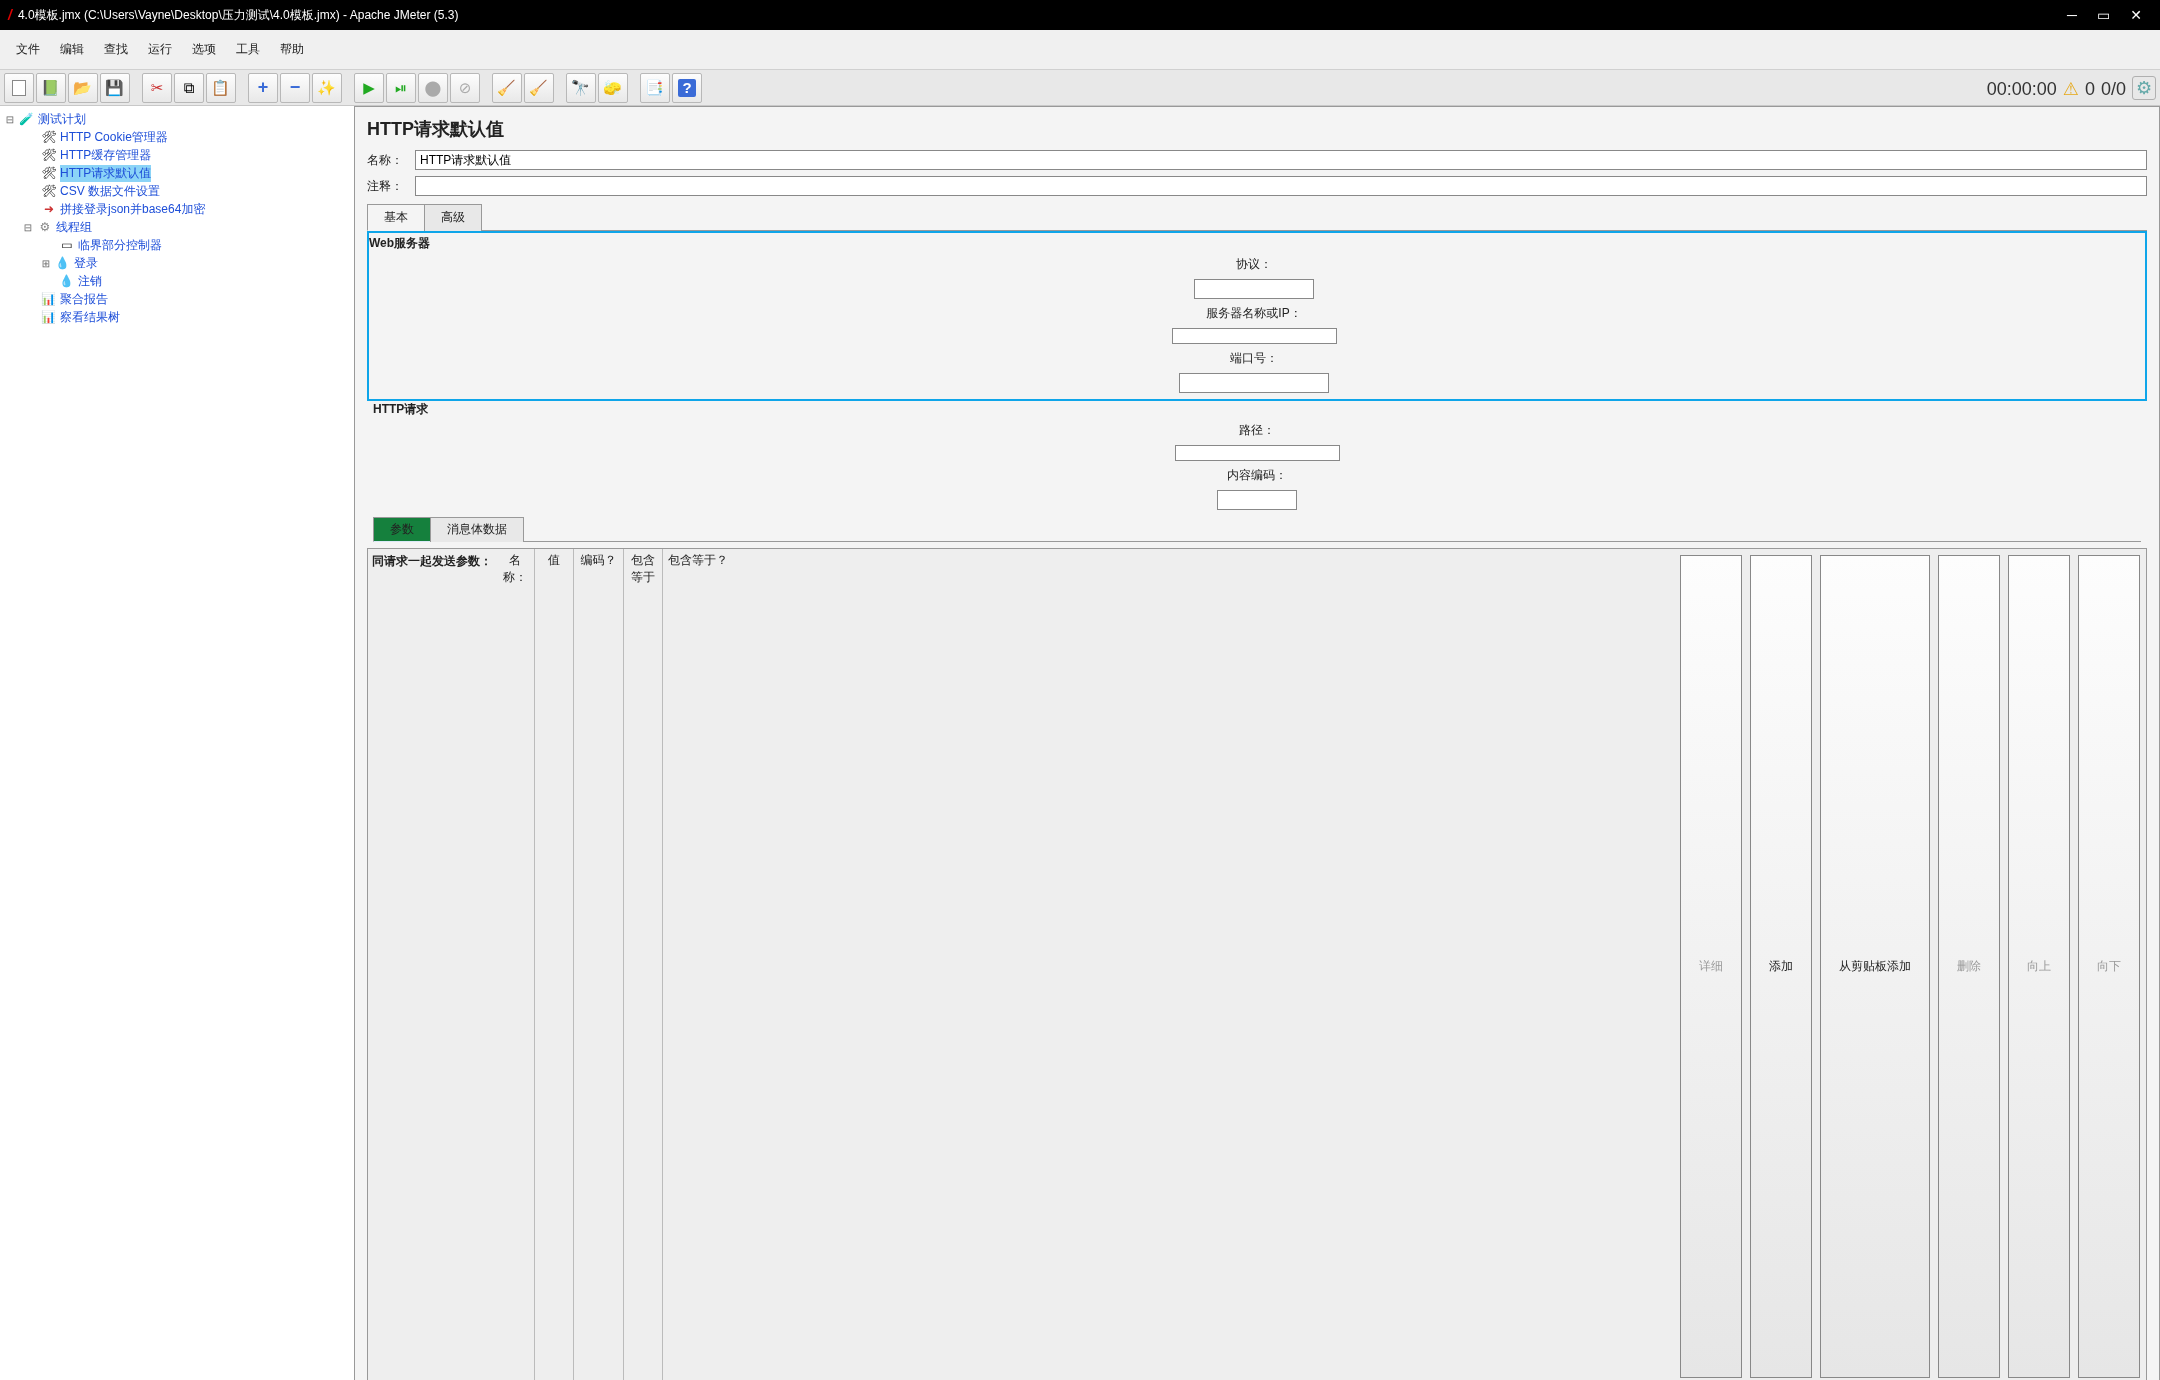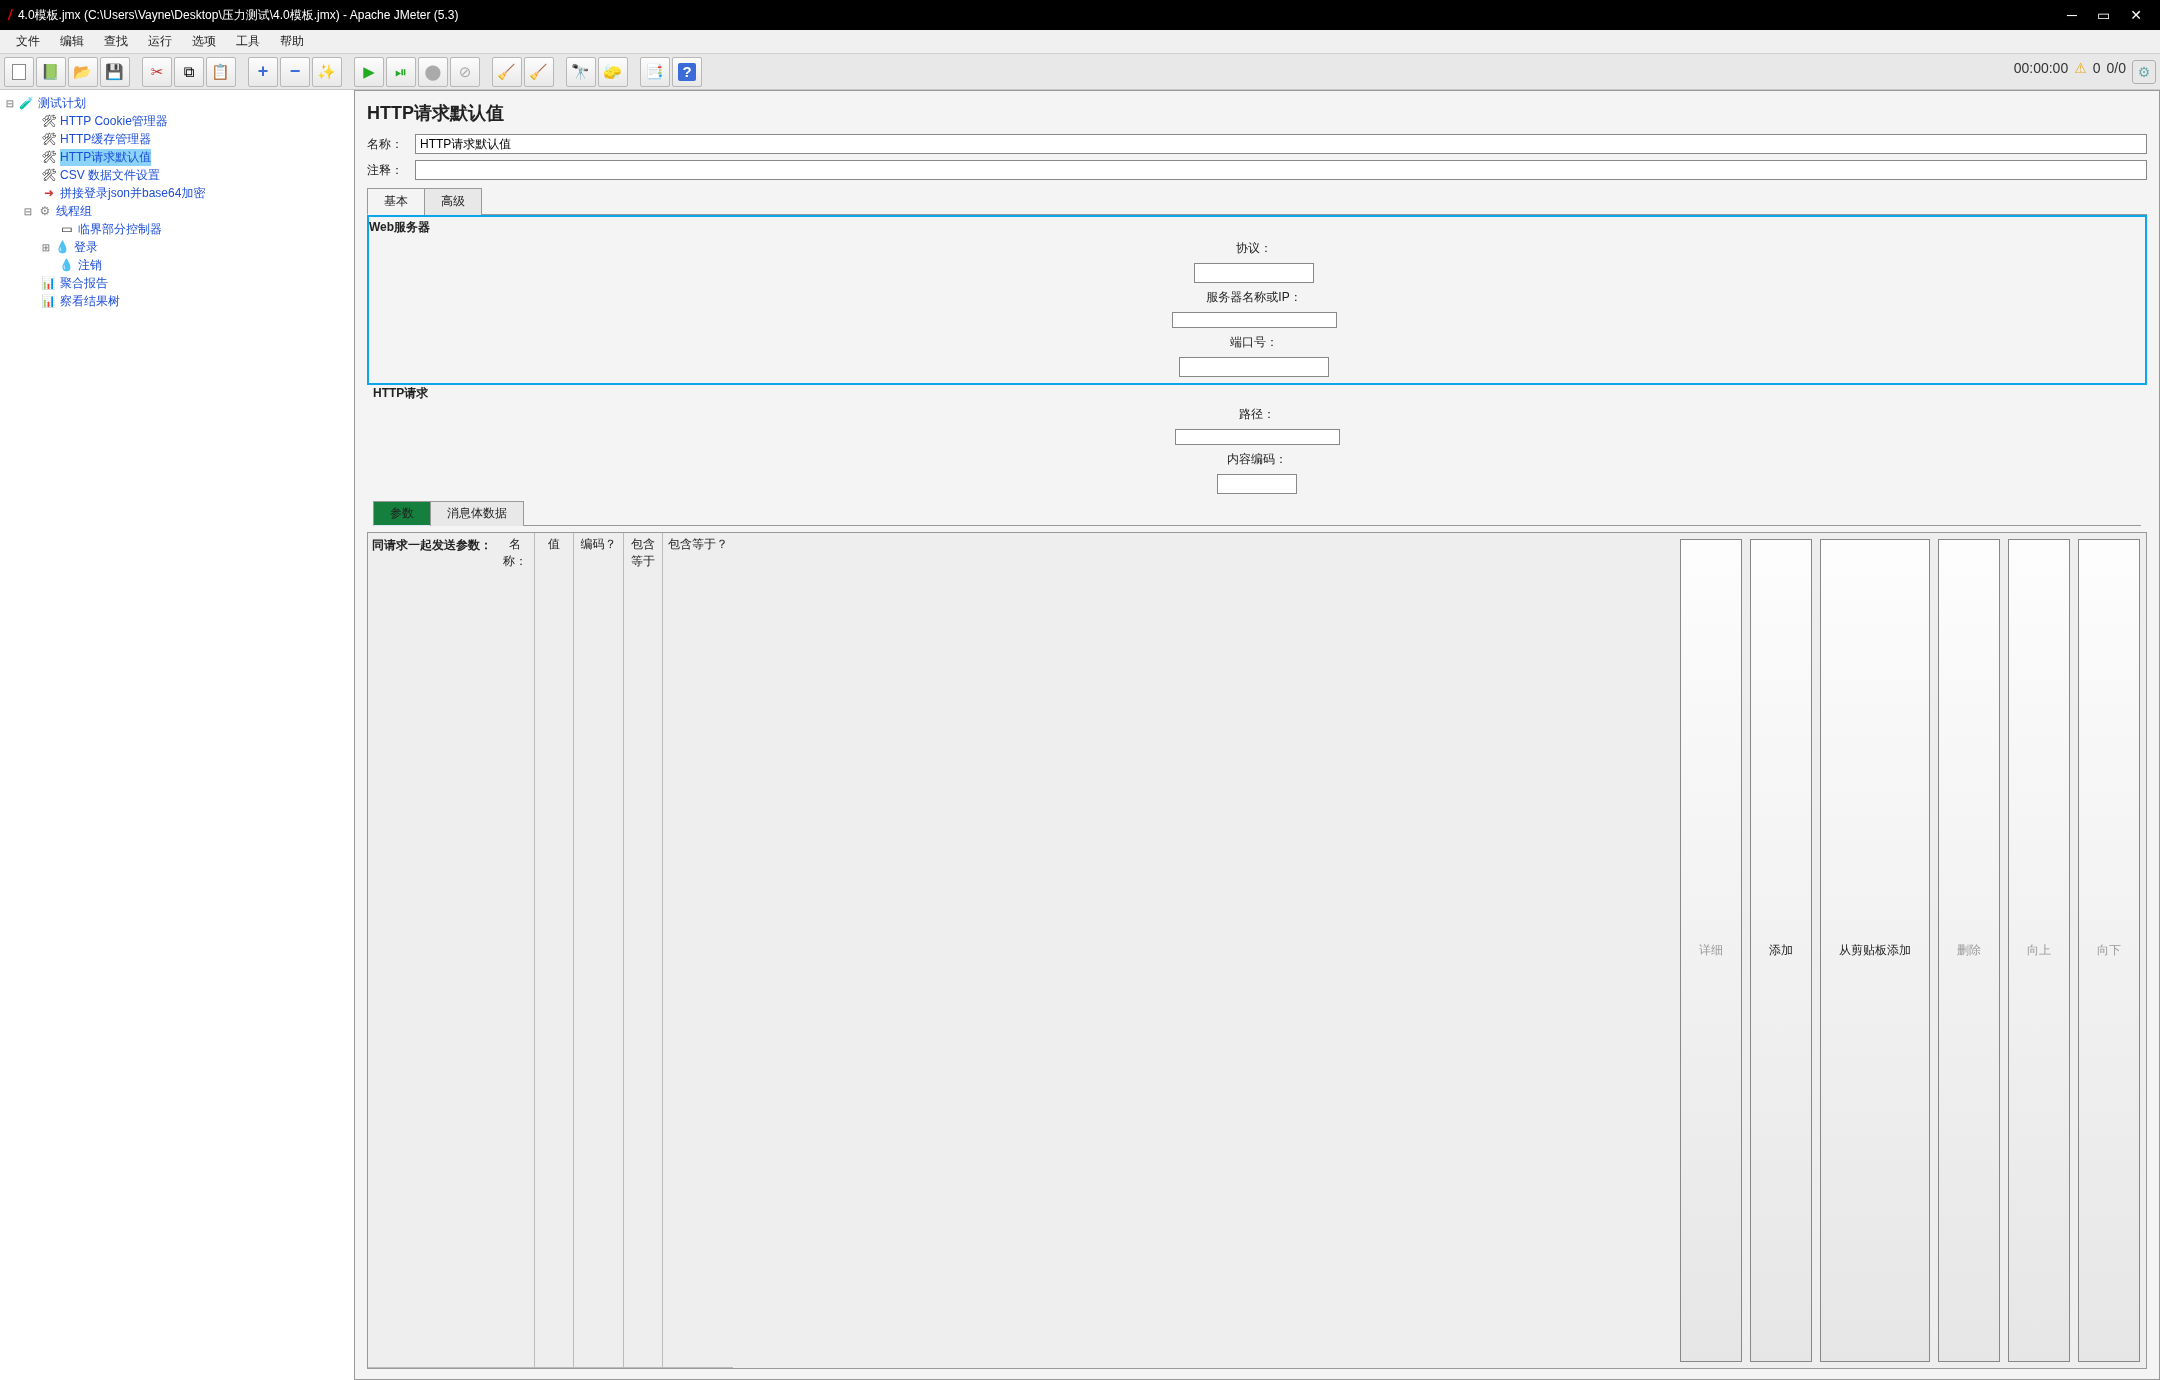--- a/index.html
+++ b/index.html
@@ -2,26 +2,26 @@
 <html><head>
 <meta charset="utf-8">
 <style>
 * { box-sizing: border-box; margin: 0; padding: 0; }
 body { font-family: "Microsoft YaHei", Arial, sans-serif; font-size: 12px; background: #fff; overflow: hidden; }
 .titlebar { background: #000; color: #fff; height: 30px; display: flex; align-items: center; padding: 0 8px; }
 .titlebar .icon { color: #d00; font-style: italic; font-weight: bold; margin-right: 6px; font-size: 14px; }
 .titlebar .title { flex: 1; font-size: 12px; }
 .titlebar .winbtns { display: flex; gap: 20px; padding-right: 10px; }
 .titlebar .winbtns span { color: #fff; cursor: pointer; font-size: 14px; }
-.menubar { background: #f0f0f0; border-bottom: 1px solid #d0d0d0; height: 24px; display: flex; align-items: center; padding: 0 6px; }
+.menubar { background: #f0f0f0; border-bottom: 1px solid #d0d0d0; height: 40px; display: flex; align-items: center; padding: 0 6px; }
 .menubar .menu-item { padding: 3px 10px; cursor: pointer; color: #222; }
 .toolbar { background: #e8e8e8; border-bottom: 1px solid #c8c8c8; height: 36px; display: flex; align-items: center; padding: 2px 4px; gap: 2px; }
 .toolbar .tb-btn { width: 30px; height: 30px; border: 1px solid #b8b8b8; background: linear-gradient(#fdfdfd,#e8e8e8); display: flex; align-items: center; justify-content: center; cursor: pointer; border-radius: 2px; font-size: 15px; }
 .toolbar .tb-sep { width: 8px; }
-.toolbar .tb-right { margin-left: auto; display: flex; align-items: flex-start; gap: 6px; font-size: 14px; color: #333; }
+.toolbar .tb-right { margin-left: auto; display: flex; align-items: flex-end; gap: 6px; font-size: 18px; color: #333; }
 .toolbar .tb-right .gear { width: 24px; height: 24px; border: 1px solid #b0b0b0; border-radius: 3px; display: flex; align-items: center; justify-content: center; }
 .main { display: flex; height: calc(100vh - 90px); }
 .tree-panel { width: 355px; background: #fff; border-right: 1px solid #999; overflow: auto; padding: 4px 0; }
 .tree-node { display: flex; align-items: center; height: 18px; padding-left: 4px; cursor: pointer; white-space: nowrap; }
 .tree-node .toggle { width: 12px; text-align: center; color: #666; font-size: 10px; }
 .tree-node .ticon { width: 16px; height: 16px; margin: 0 3px; display: flex; align-items: center; justify-content: center; font-size: 12px; }
 .tree-node .label { color: #1d4ed8; }
 .tree-node.selected .label { background: #8BD4F7; }
 .content { flex: 1; background: #f4f4f4; display: flex; flex-direction: column; padding: 4px; border: 1px solid #999; border-left: none; }
 .page-title { font-size: 18px; font-weight: bold; color: #222; padding: 6px 8px; }

